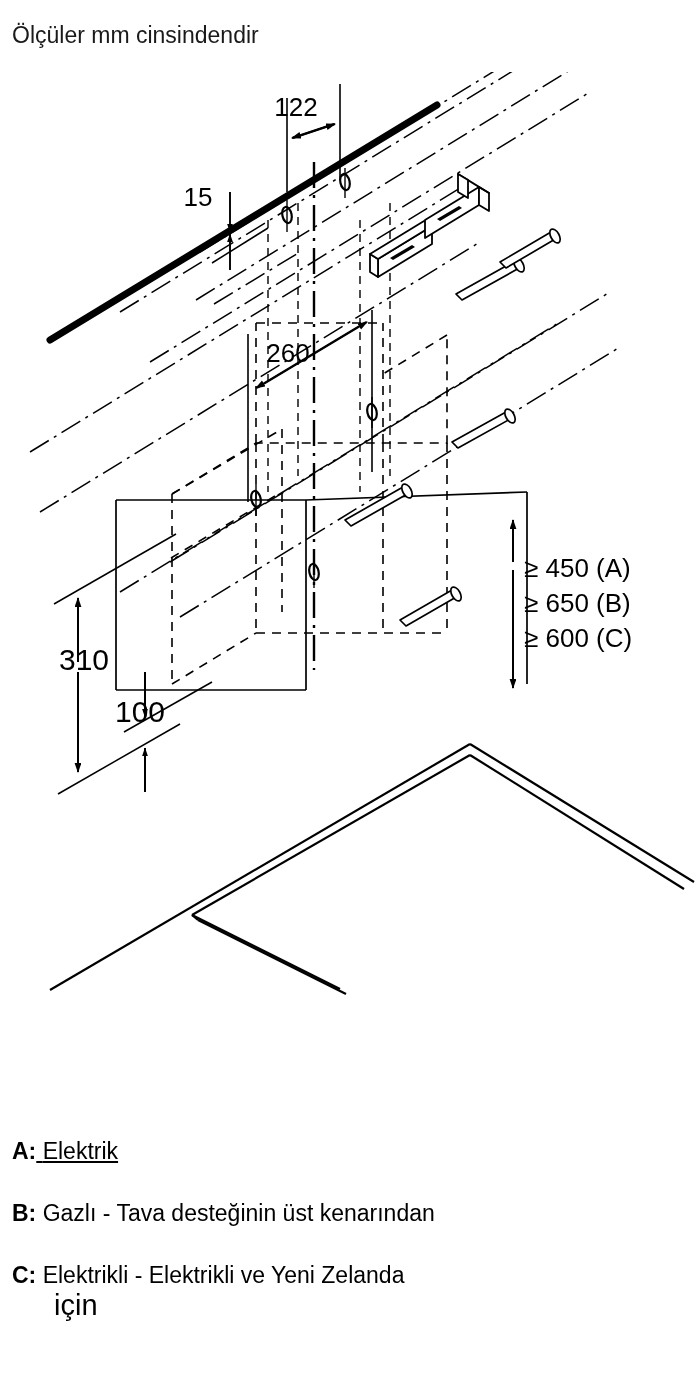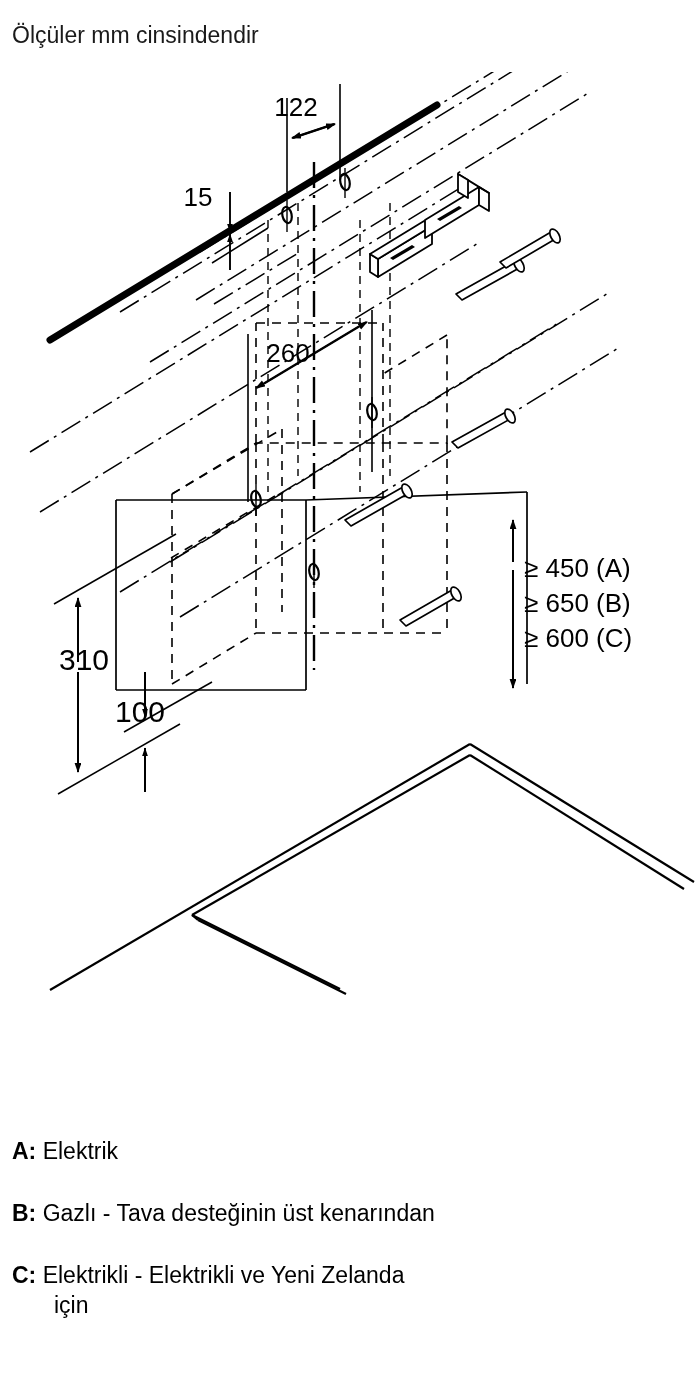--- a/index.html
+++ b/index.html
@@ -53,24 +53,24 @@
   .legend-key {
     font-weight: bold;
     display: inline-block;
   }
   .legend-text {
     display: inline;
   }
   .legend-wrap {
     position: absolute;
     left: 42px;
-    font-size: 23px;
+    font-size: 29px;
     line-height: 30px;
   }
-  #r0 { top: 1124px; }
+  #r0 { top: 1124px; text-decoration: underline; }
   #r1 { top: 1186px; }
   #r2 { top: 1248px; }
   #r2w { top: 1278px; }
 </style>
 </head>
 <body>
 
 <div id="page">
 
   <div class="title">Ölçüler mm cinsindendir</div>

